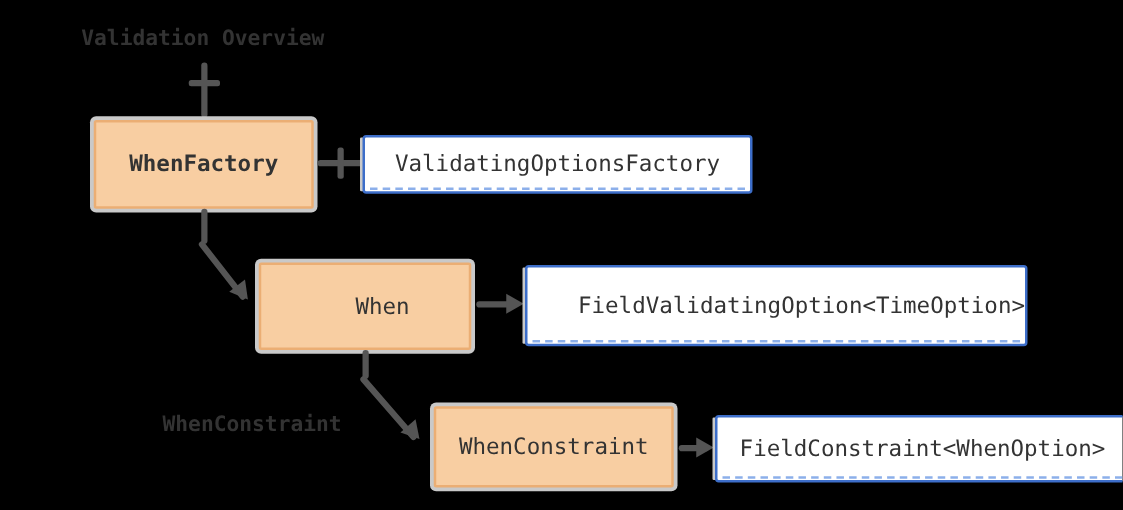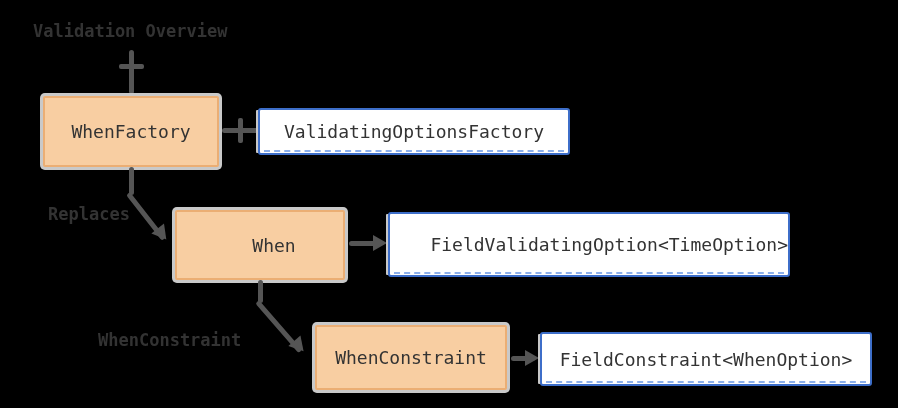--- a/index.html
+++ b/index.html
@@ -1,21 +1,21 @@
 <!DOCTYPE html>
 <html><head>
 <meta charset="utf-8">
 <style>
   html,body{margin:0;padding:0;}
   body{
     width:898px;height:408px;position:relative;overflow:hidden;
     background:#000000;
     font-family:"DejaVu Sans Mono","Liberation Mono",monospace;
   }
-  .stage{position:absolute;inset:0;}
+  .stage{position:absolute;inset:0;margin-left:32px;}
 
   
   .node{
     position:absolute;display:flex;align-items:center;justify-content:center;
     font-size:18px;color:#333333;letter-spacing:0px;box-sizing:border-box;
     white-space:nowrap;
   }
   .class-node{
     background:#F8CEA2;
     border:2px solid #EBAE74;
@@ -56,35 +56,34 @@
 </head>
 <body>
 
 <div class="stage">
 
   <div class="annotation" style="left:33px;top:21px;">Validation Overview</div>
 
   <div class="edge edge-v" style="left:129px;top:50px;height:44px;"></div>
   <div class="cross-bar" style="left:119px;top:64px;width:25px;height:5px;"></div>
 
-  <div class="node class-node" style="left:43px;top:96px;width:176px;height:71px;">
+  <div class="node class-node" style="left:43px;top:96px;width:176px;height:71px;font-weight:bold;">
     <span>WhenFactory</span>
   </div>
 
   <div class="edge edge-h" style="left:222px;top:128px;width:36px;"></div>
   <div class="cross-bar" style="left:238px;top:118px;width:5px;height:25px;"></div>
 
   <div class="node interface-node" style="left:258px;top:108px;width:312px;height:47px;">
     <span>ValidatingOptionsFactory</span>
   </div>
 
   <div class="edge edge-v" style="left:129px;top:167px;height:28px;"></div>
   <div class="edge edge-diag" style="left:130px;top:192px;width:58px;transform:rotate(52deg);"></div>
   <div class="arrowhead" style="left:155px;top:226px;transform:rotate(52deg);"></div>
-  <div class="edge-label" style="left:48px;top:204px;">Replaces</div>
 
   <div class="node class-node" style="left:175px;top:210px;width:170px;height:70px;padding-left:28px;">
     <span>When</span>
   </div>
 
   <div class="edge edge-h" style="left:349px;top:241px;width:30px;"></div>
   <div class="arrowhead" style="left:373px;top:235px;"></div>
 
   <div class="node interface-node" style="left:388px;top:212px;width:402px;height:65px;justify-content:flex-end;">
     <span>FieldValidatingOption&lt;TimeOption&gt;</span>

